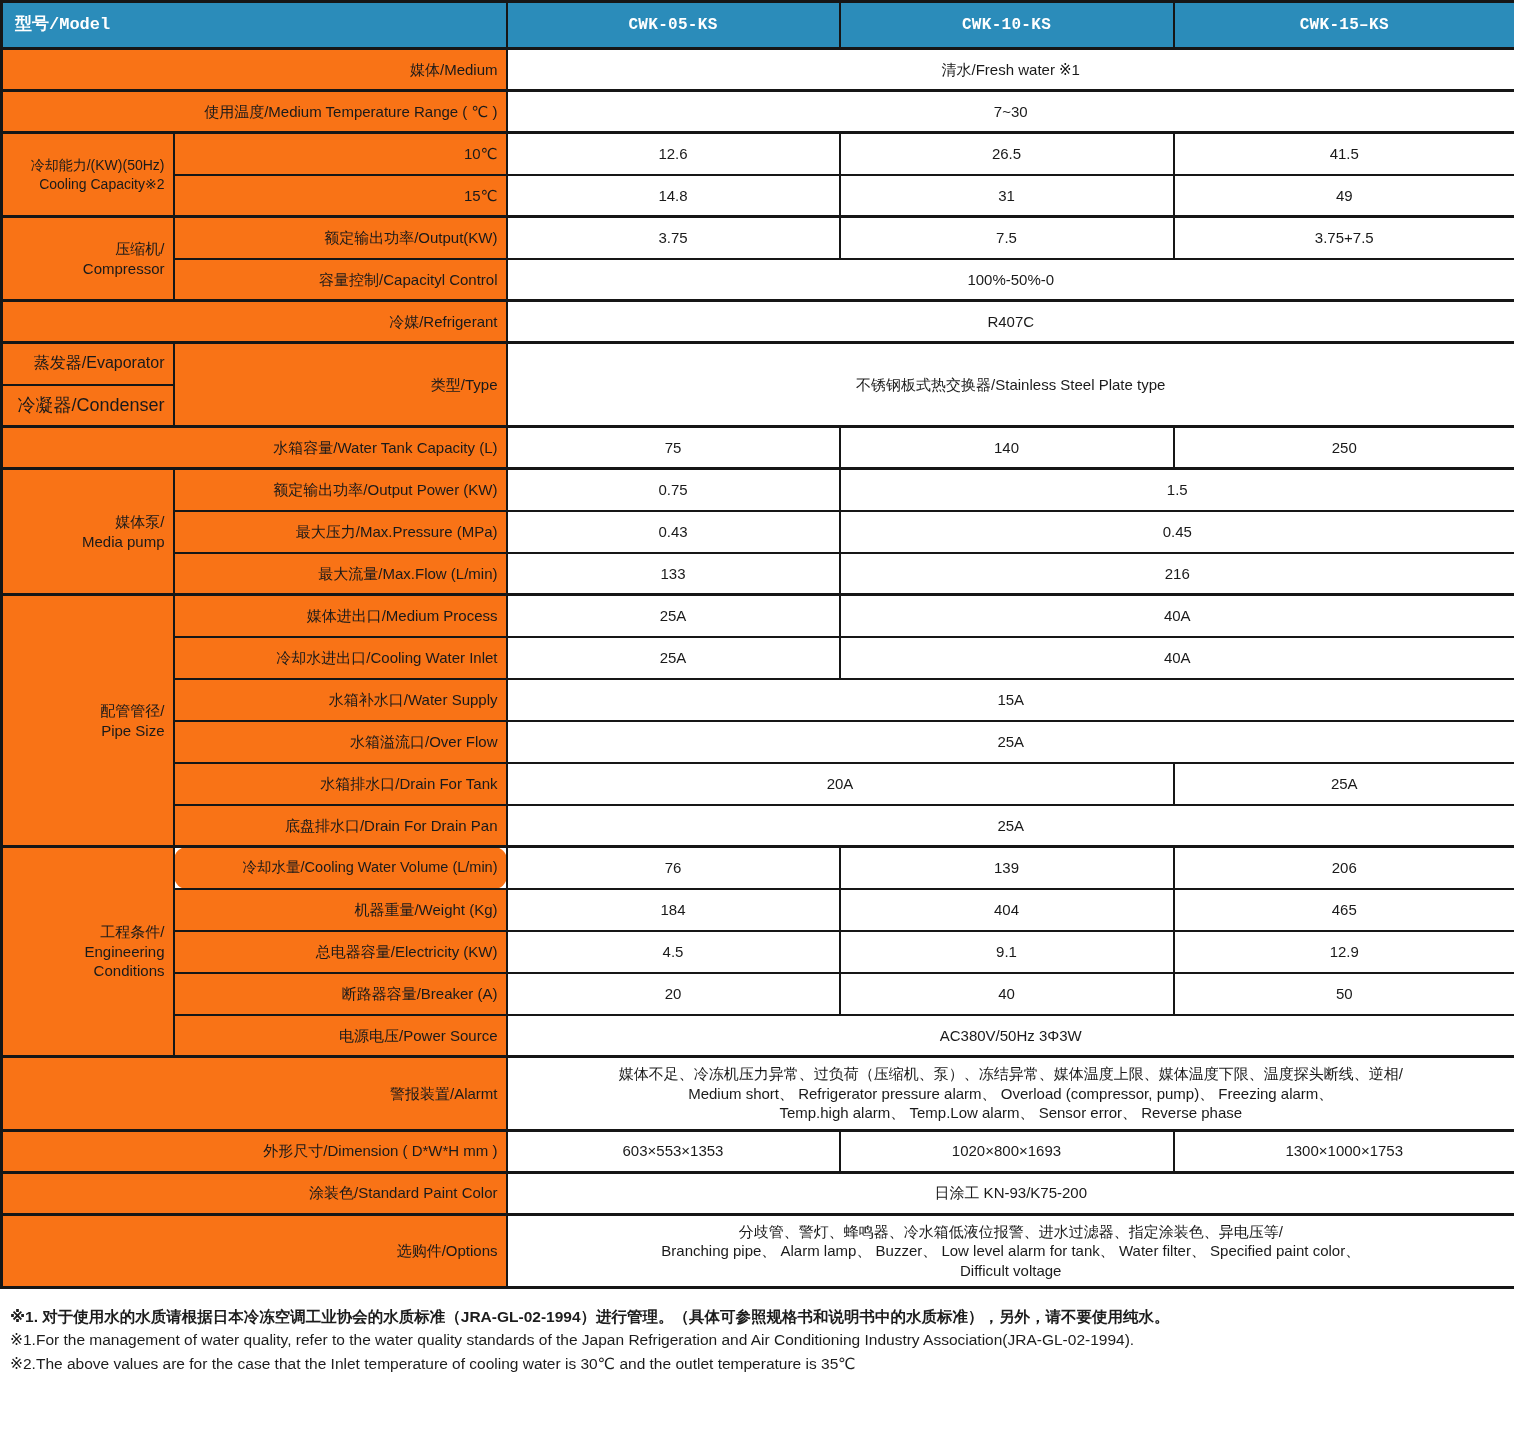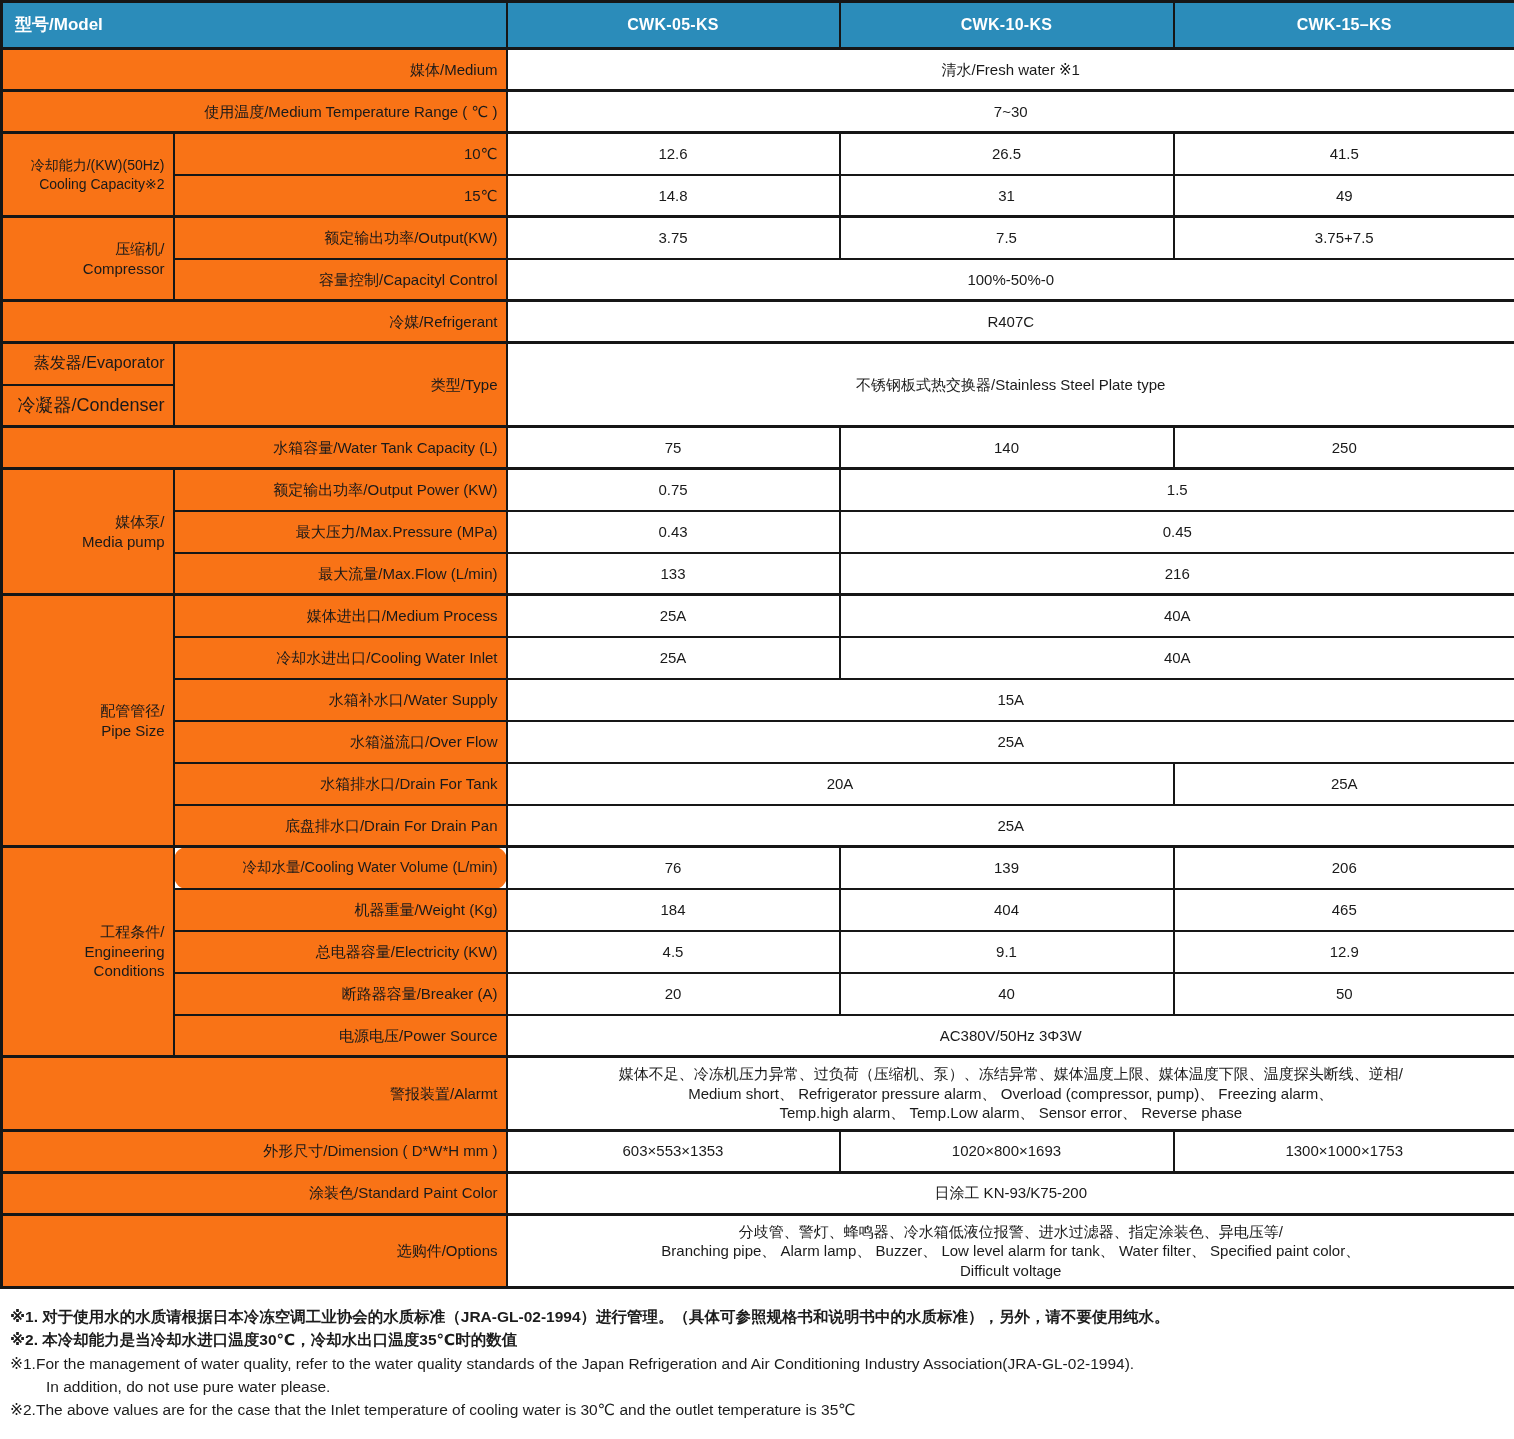--- a/index.html
+++ b/index.html
@@ -16,21 +16,21 @@
     border:3px solid #161616;
   }
   .spec th, .spec td {
     border:2px solid #161616;
     padding:3px 8px;
     font-size:15px;
     line-height:1.3;
     overflow:hidden;
   }
   .spec tr { height:42px; }
-  .spec tr.hd { height:47px; }
+  .spec tr.hd { height:47px;font-family:Liberation Mono, monospace; }
   .spec tr.auto { height:auto; }
   tr.sec th, tr.sec td { border-top-width:3px; }
   th.model-head {
     background:#2b8cba; color:#fff; text-align:left;
     font-size:17px; font-weight:700; padding-left:12px;
   }
   th.model-col {
     background:#2b8cba; color:#fff; text-align:center;
     font-size:16px; font-weight:700; letter-spacing:.3px;
   }
@@ -234,17 +234,15 @@
       <td class="val pre center-multi" colspan="3">分歧管、警灯、蜂鸣器、冷水箱低液位报警、进水过滤器、指定涂装色、异电压等/
 Branching pipe、 Alarm lamp、 Buzzer、 Low level alarm for tank、 Water filter、 Specified paint color、
 Difficult voltage</td>
     </tr>
 
   </tbody>
 </table>
 
 <div class="notes">
   <div class="cn">※1. 对于使用水的水质请根据日本冷冻空调工业协会的水质标准（JRA-GL-02-1994）进行管理。（具体可参照规格书和说明书中的水质标准），另外，请不要使用纯水。</div>
-  <div class="cn">※2. 本冷却能力是当冷却水进口温度30℃，冷却水出口温度35℃时的数值</div>
   <div>※1.For the management of water quality, refer to the water quality standards of the Japan Refrigeration and Air Conditioning Industry Association(JRA-GL-02-1994).</div>
-  <div class="indent">In addition, do not use pure water please.</div>
   <div>※2.The above values are for the case that the Inlet temperature of cooling water is 30℃ and the outlet temperature is 35℃</div>
 </div>
 
 </body></html>

